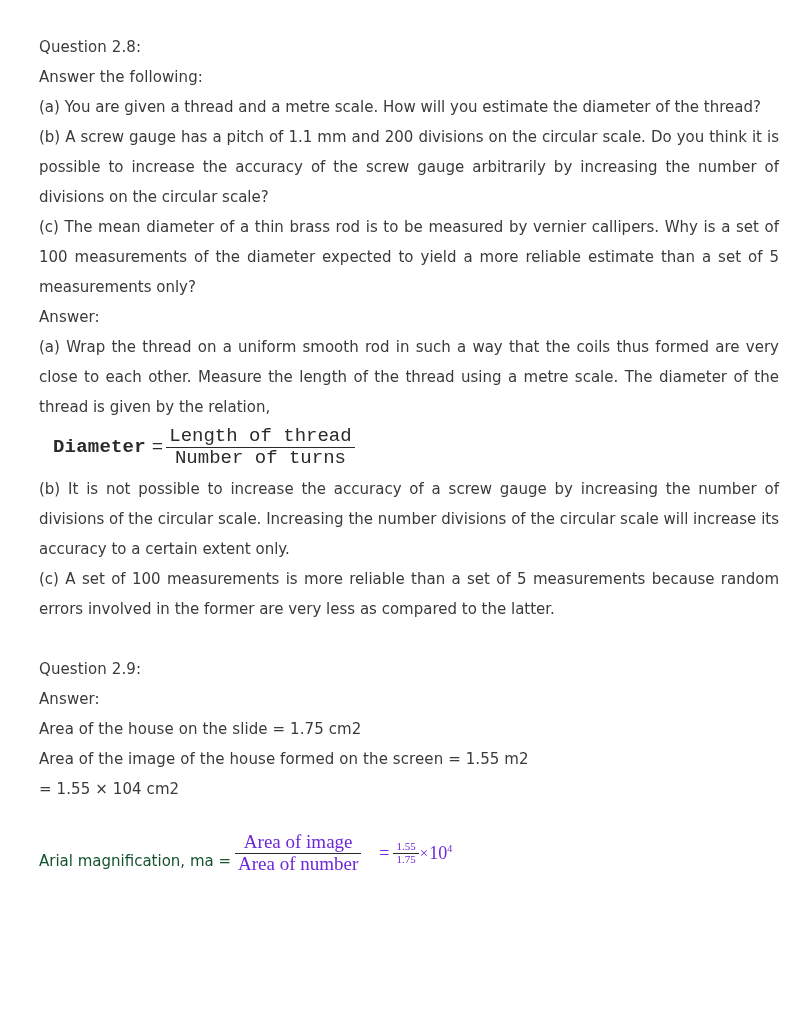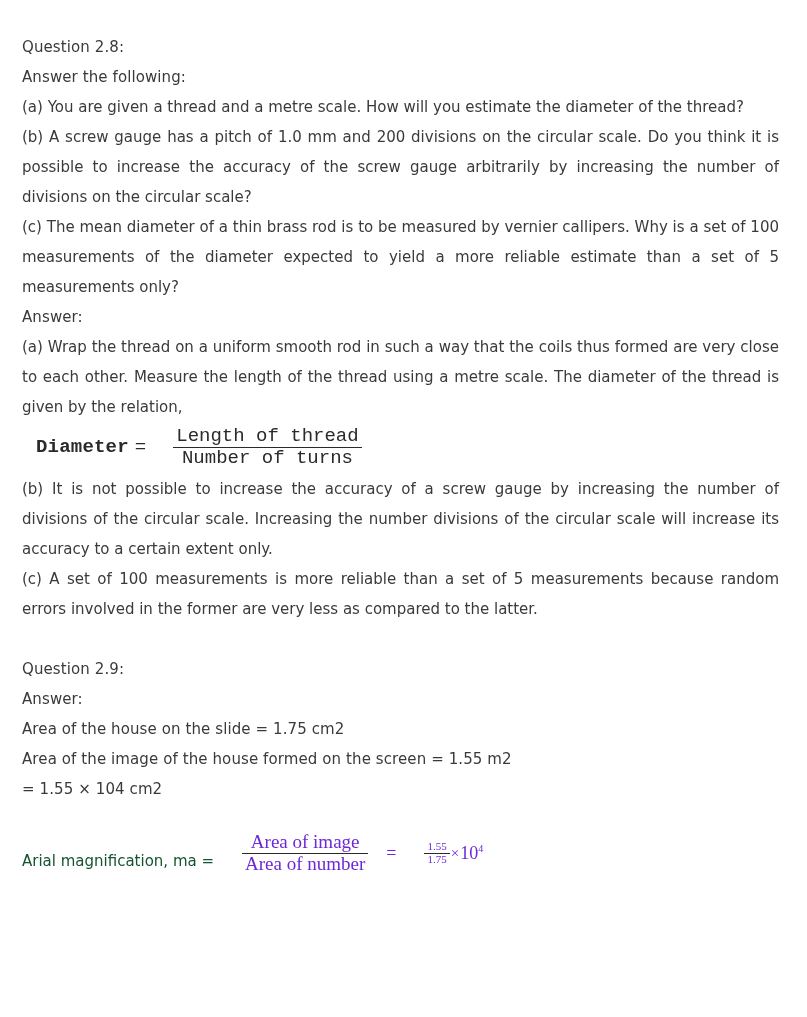--- a/index.html
+++ b/index.html
@@ -14,21 +14,21 @@
     overflow: hidden;
     font-family: "DejaVu Sans", sans-serif;
     color: #333333;
     -webkit-font-smoothing: antialiased;
   }
   .page {
     position: relative;
     width: 807px;
     height: 1017px;
     box-sizing: border-box;
-    padding: 32px 28px 0 22px;
+    padding: 32px 28px 0 39px;
   }
   .line {
     font-size: 15px;
     line-height: 30px;
     color: #3a3a3a;
     white-space: nowrap;
     letter-spacing: 0.1px;
   }
   .para {
     font-size: 15px;
@@ -61,21 +61,20 @@
   }
   .meq {
     font-size: 19px;
     margin: 0 3px 0 6px;
   }
   .frac {
     display: inline-flex;
     flex-direction: column;
     align-items: center;
     vertical-align: middle;
-    margin-left: 24px;
   }
   .frac .num,
   .frac .den {
     font-size: 19px;
     line-height: 1.07;
     padding: 0 3px;
     white-space: nowrap;
   }
   .frac .bar {
     width: 100%;
@@ -131,21 +130,21 @@
 <body>
 
 <div class="page">
 
   <div class="line">Question 2.8:</div>
 
   <div class="line">Answer the following:</div>
 
   <p class="para">(a) You are given a thread and a metre scale. How will you estimate the diameter of the thread?</p>
 
-  <p class="para">(b) A screw gauge has a pitch of 1.0 mm and 200 divisions on the circular scale. Do you think it is possible to increase the accuracy of the screw gauge arbitrarily by increasing the number of divisions on the circular scale?</p>
+  <p class="para">(b) A screw gauge has a pitch of 1.1 mm and 200 divisions on the circular scale. Do you think it is possible to increase the accuracy of the screw gauge arbitrarily by increasing the number of divisions on the circular scale?</p>
 
   <p class="para">(c) The mean diameter of a thin brass rod is to be measured by vernier callipers. Why is a set of 100 measurements of the diameter expected to yield a more reliable estimate than a set of 5 measurements only?</p>
 
   <div class="line">Answer:</div>
 
   <p class="para">(a) Wrap the thread on a uniform smooth rod in such a way that the coils thus formed are very close to each other. Measure the length of the thread using a metre scale. The diameter of the thread is given by the relation,</p>
 
   <div class="formula-block formula-diameter">
     <span class="mlabel">Diameter</span>
     <span class="meq">=</span>

